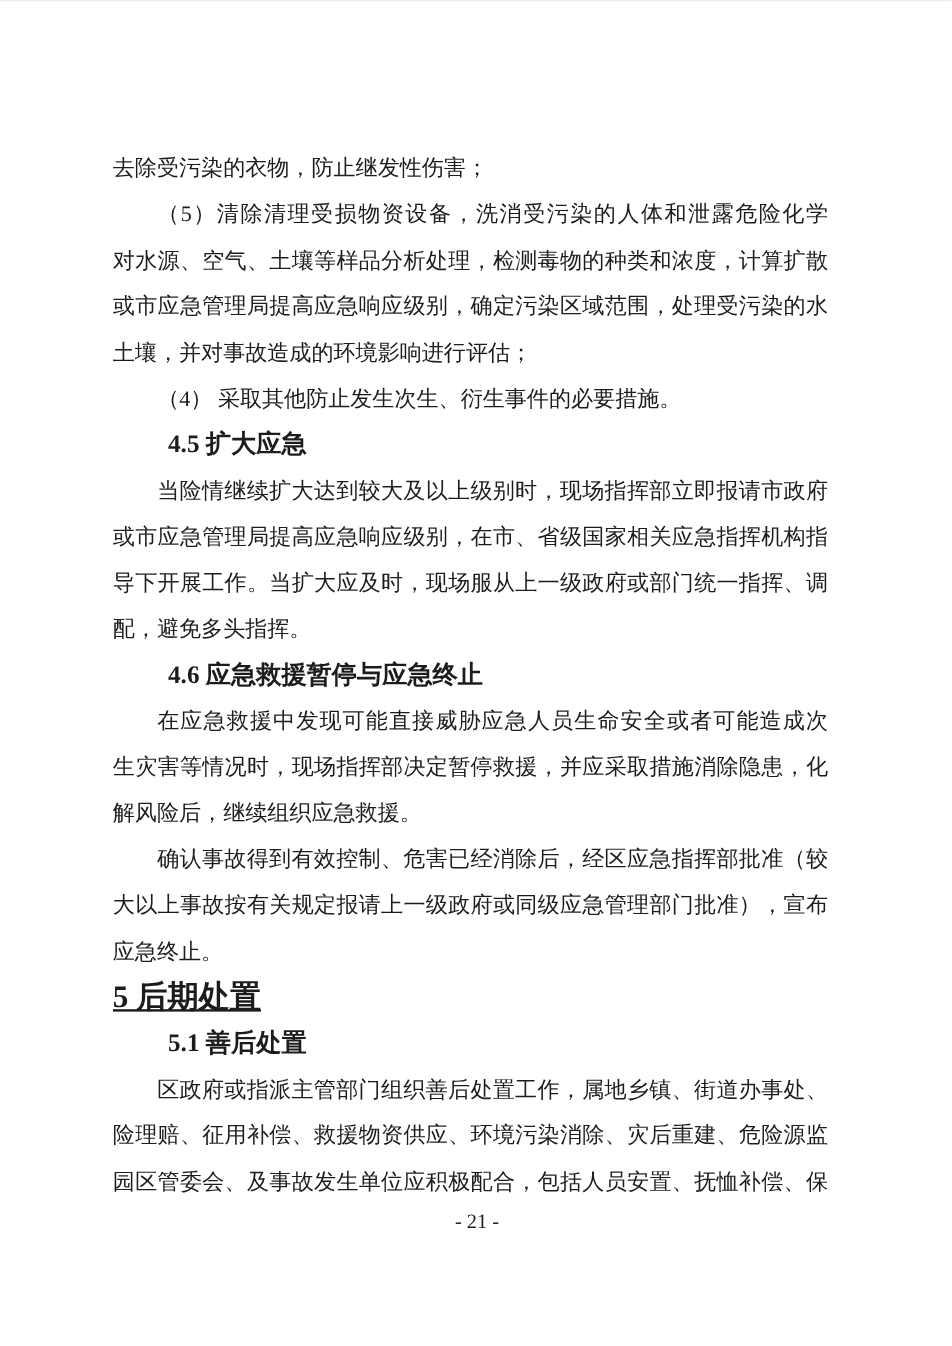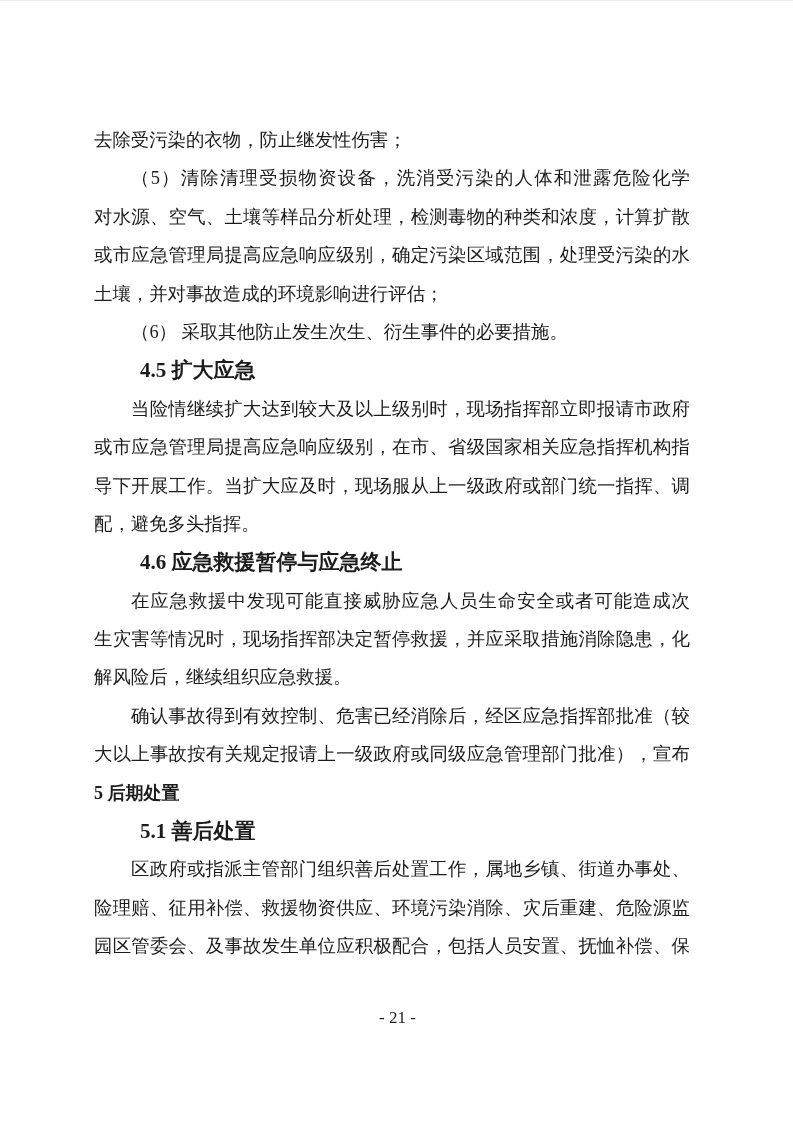--- a/index.html
+++ b/index.html
@@ -42,23 +42,24 @@
   }
   .line.indent {
     padding-left: 37px;
   }
   .line.h2 {
     font-size: 21px;
     font-weight: bold;
     padding-left: 46px;
   }
   .line.h1 {
-    font-size: 18px;
+    font-size: 26px;
     font-weight: bold;
     padding-left: 0;
+    text-decoration: underline;
   }
   .footer {
     position: absolute;
     left: 1px;
     top: 1003px;
     width: 793px;
     text-align: center;
     font-size: 17px;
     line-height: 28px;
     color: #1c1c1c;
@@ -67,32 +68,33 @@
 </head>
 <body>
 
 <main class="page">
   <div class="content" id="content">
       <div class="line">去除受污染的衣物，防止继发性伤害；</div>
       <div class="line indent justify">（5）清除清理受损物资设备，洗消受污染的人体和泄露危险化学品；</div>
       <div class="line justify">对水源、空气、土壤等样品分析处理，检测毒物的种类和浓度，计算扩散</div>
       <div class="line justify">或市应急管理局提高应急响应级别，确定污染区域范围，处理受污染的水和</div>
       <div class="line">土壤，并对事故造成的环境影响进行评估；</div>
-      <div class="line indent">（6） 采取其他防止发生次生、衍生事件的必要措施。</div>
+      <div class="line indent">（4） 采取其他防止发生次生、衍生事件的必要措施。</div>
       <div class="line h2">4.5 扩大应急</div>
       <div class="line indent justify">当险情继续扩大达到较大及以上级别时，现场指挥部立即报请市政府</div>
       <div class="line justify">或市应急管理局提高应急响应级别，在市、省级国家相关应急指挥机构指</div>
       <div class="line justify">导下开展工作。当扩大应及时，现场服从上一级政府或部门统一指挥、调</div>
       <div class="line">配，避免多头指挥。</div>
       <div class="line h2">4.6 应急救援暂停与应急终止</div>
       <div class="line indent justify">在应急救援中发现可能直接威胁应急人员生命安全或者可能造成次</div>
       <div class="line justify">生灾害等情况时，现场指挥部决定暂停救援，并应采取措施消除隐患，化</div>
       <div class="line">解风险后，继续组织应急救援。</div>
       <div class="line indent justify">确认事故得到有效控制、危害已经消除后，经区应急指挥部批准（较</div>
       <div class="line justify">大以上事故按有关规定报请上一级政府或同级应急管理部门批准），宣布</div>
+      <div class="line">应急终止。</div>
       <div class="line h1">5 后期处置</div>
       <div class="line h2">5.1 善后处置</div>
       <div class="line indent justify">区政府或指派主管部门组织善后处置工作，属地乡镇、街道办事处、</div>
       <div class="line justify">险理赔、征用补偿、救援物资供应、环境污染消除、灾后重建、危险源监</div>
       <div class="line justify">园区管委会、及事故发生单位应积极配合，包括人员安置、抚恤补偿、保</div>
     </div>
   <div class="footer">
     <span>- 21 -</span>
   </div>
 </main>

